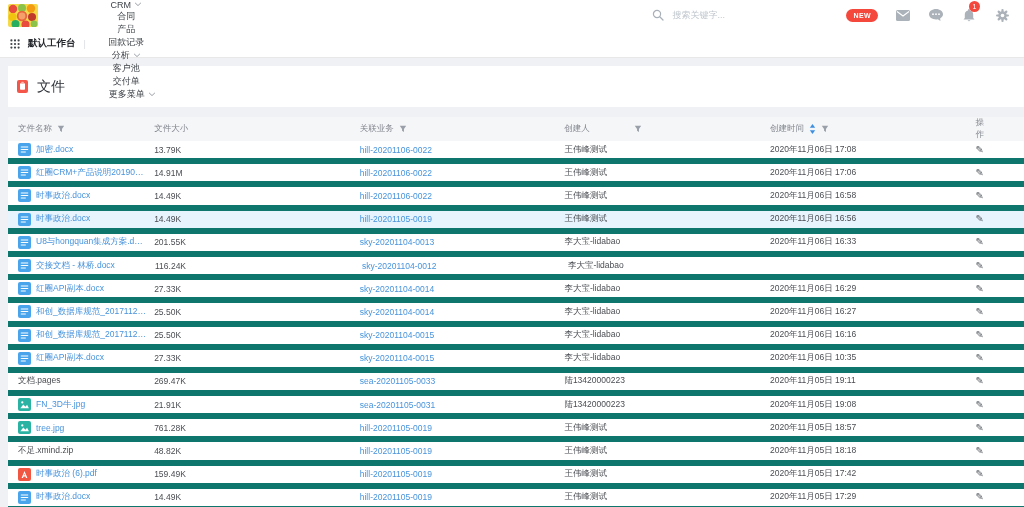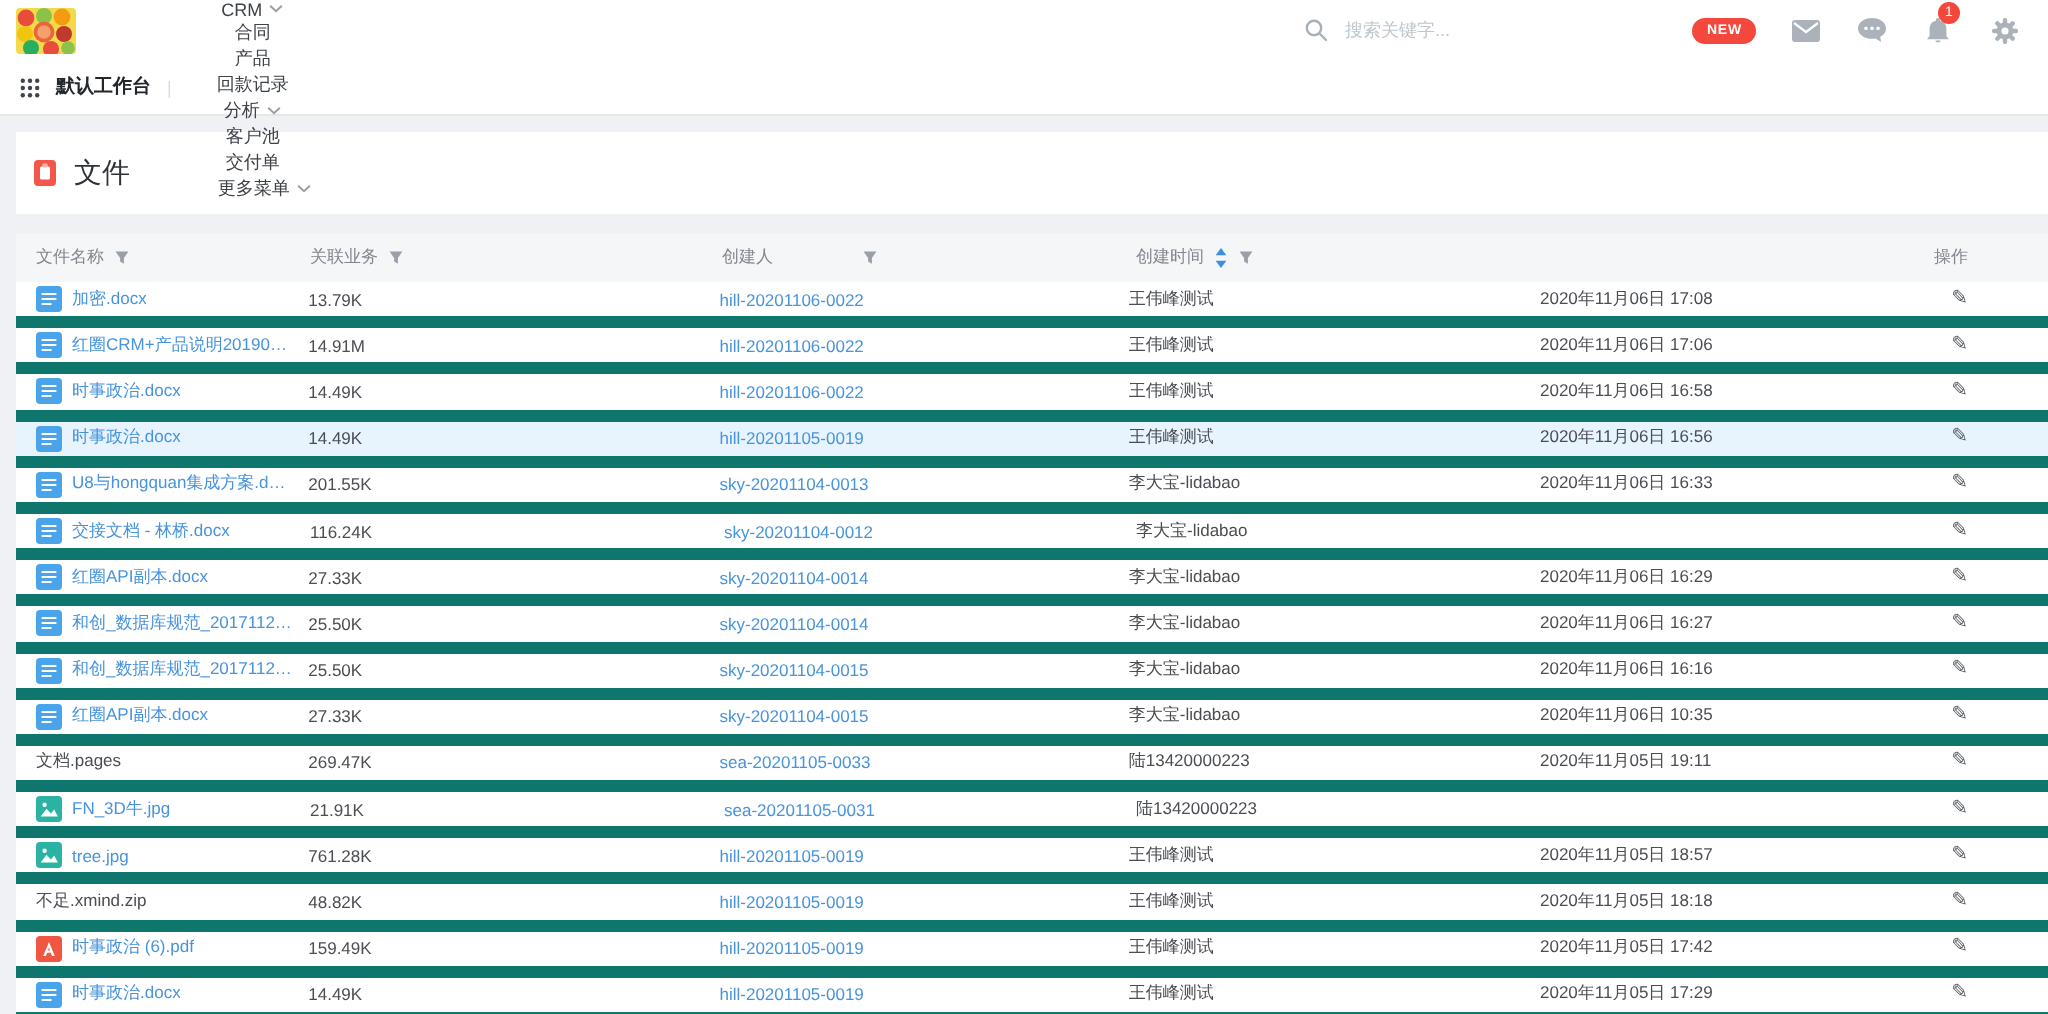--- a/index.html
+++ b/index.html
@@ -205,20 +205,23 @@
     <div class="table-card">
       <div class="thead">
         <div class="hcell c-name">
           <span>文件名称</span>
           <span style="display:flex;">
               <svg width="8" height="8" viewBox="0 0 10 10">
                 <path d="M1 1h8L6.2 5v3.6L3.8 7.2V5z" fill="#9aa0a9"></path>
               </svg>
             </span>
         </div>
+        <div class="hcell c-size">
+          <span>文件大小</span>
+        </div>
         <div class="hcell c-biz">
           <span>关联业务</span>
           <span style="display:flex;">
               <svg width="8" height="8" viewBox="0 0 10 10">
                 <path d="M1 1h8L6.2 5v3.6L3.8 7.2V5z" fill="#9aa0a9"></path>
               </svg>
             </span>
         </div>
         <div class="hcell c-creator">
           <span>创建人</span>
@@ -445,20 +448,21 @@
                   <rect width="13" height="13" rx="2" fill="#2ab3a2"></rect>
                   <circle cx="4.3" cy="4.4" r="1.1" fill="#fff"></circle>
                   <path d="M2.3 10.2l3-3.8 2.1 2.4 1.7-2 1.8 3.4z" fill="#fff"></path>
                 </svg>
               </span>
               <a class="fname link">FN_3D牛.jpg</a>
             </div>
             <div class="c-size">21.91K</div>
             <div class="c-biz"><a class="link">sea-20201105-0031</a></div>
             <div class="c-creator">陆13420000223</div>
+            <div class="c-time">2020年11月05日 19:08</div>
             <div class="c-op">
               <span class="pencil">✎</span>
             </div>
           </div>
           <div class="trow">
             <div class="c-name">
               <span class="ficon">
                 <svg width="13" height="13" viewBox="0 0 13 13">
                   <rect width="13" height="13" rx="2" fill="#2ab3a2"></rect>
                   <circle cx="4.3" cy="4.4" r="1.1" fill="#fff"></circle>

